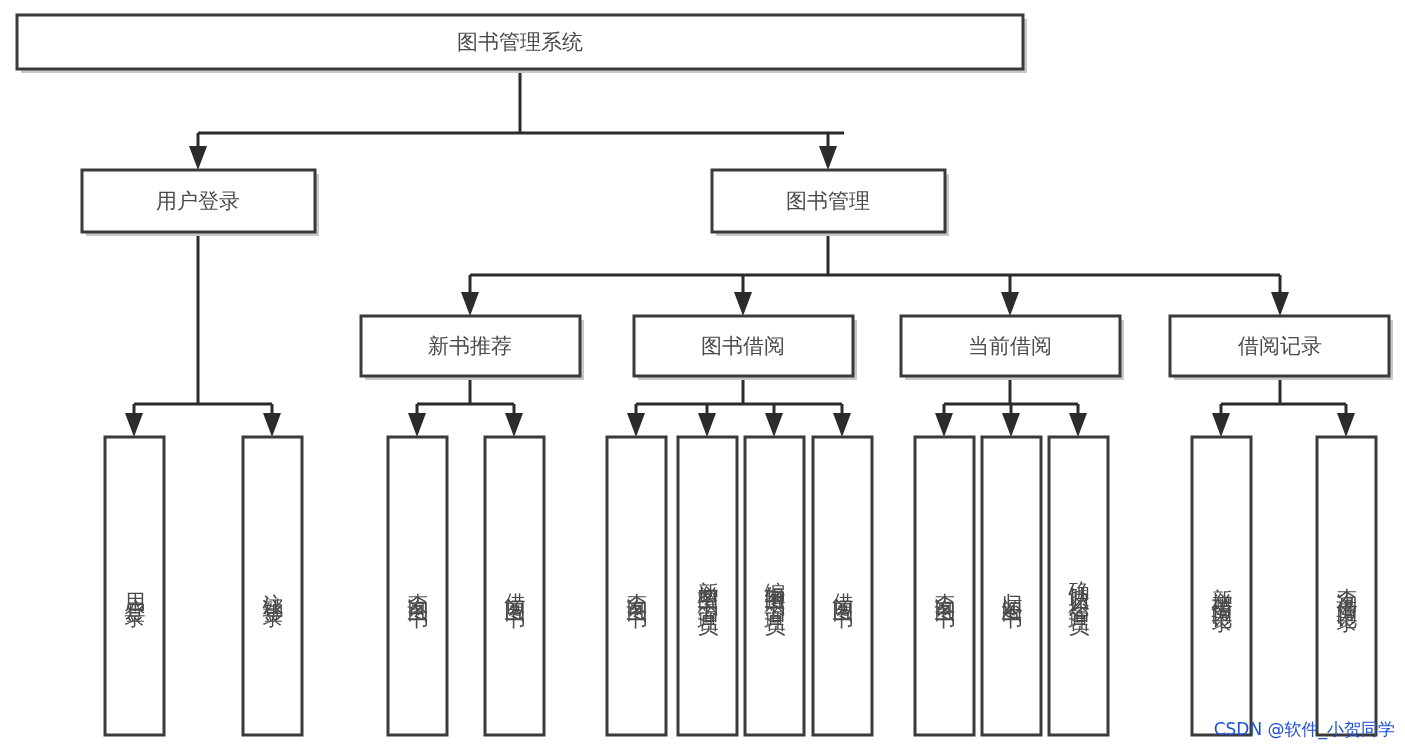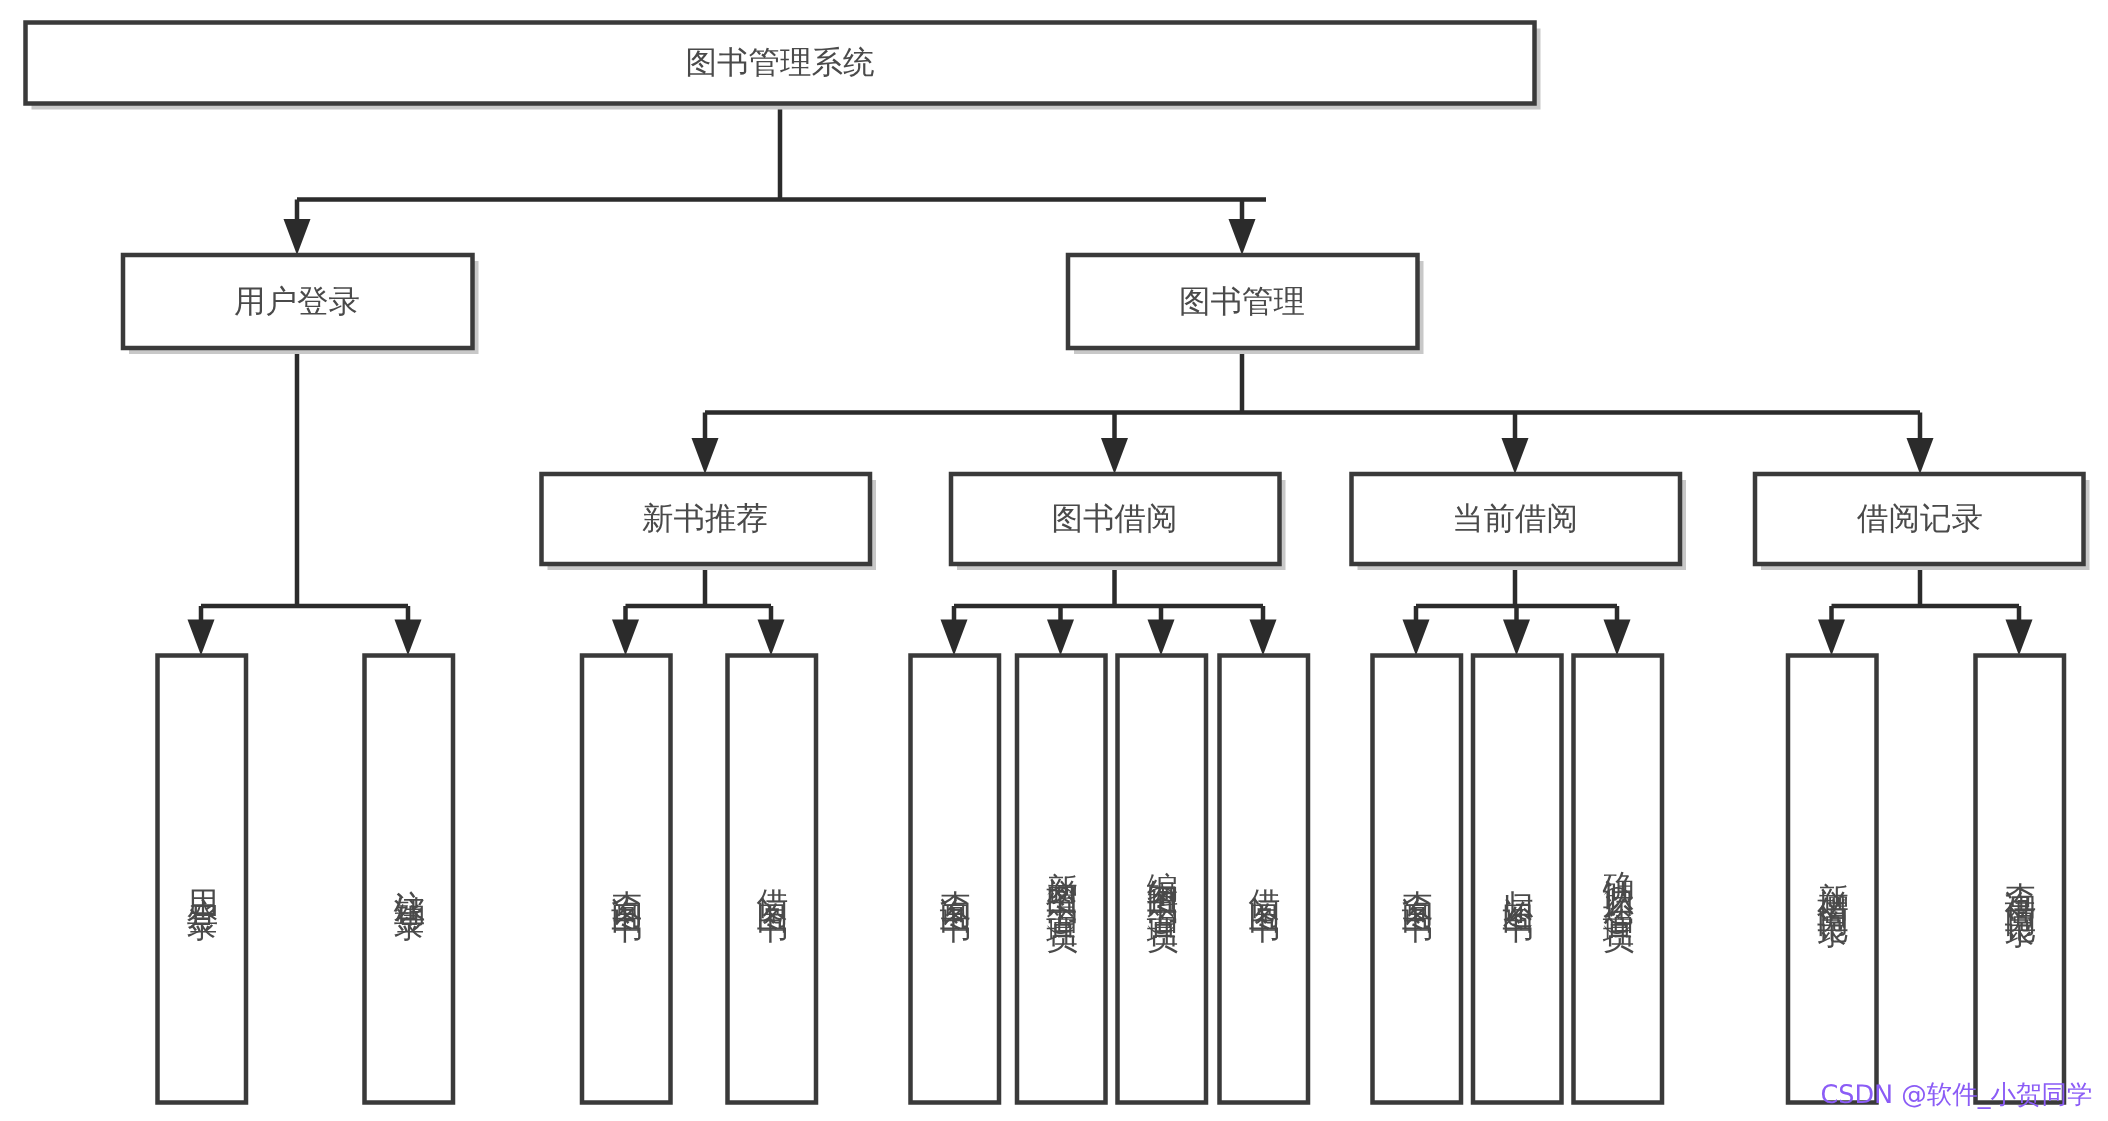--- a/index.html
+++ b/index.html
@@ -53,21 +53,21 @@
     fill: #4a4a4a;
     text-anchor: middle;
     dominant-baseline: middle;
   }
   .watermark-text {
     position: absolute;
     right: 10px;
     bottom: 6px;
     font-family: "DejaVu Sans", "Liberation Sans", sans-serif;
     font-size: 17px;
-    color: #8b5cf6;
+    color: #1d4ed8;
     white-space: nowrap;
     pointer-events: none;
   }
 </style>
 </head>
 <body>
 
 <div id="diagram-root">
 
   <svg id="flow-svg" viewBox="0 0 1405 747">

